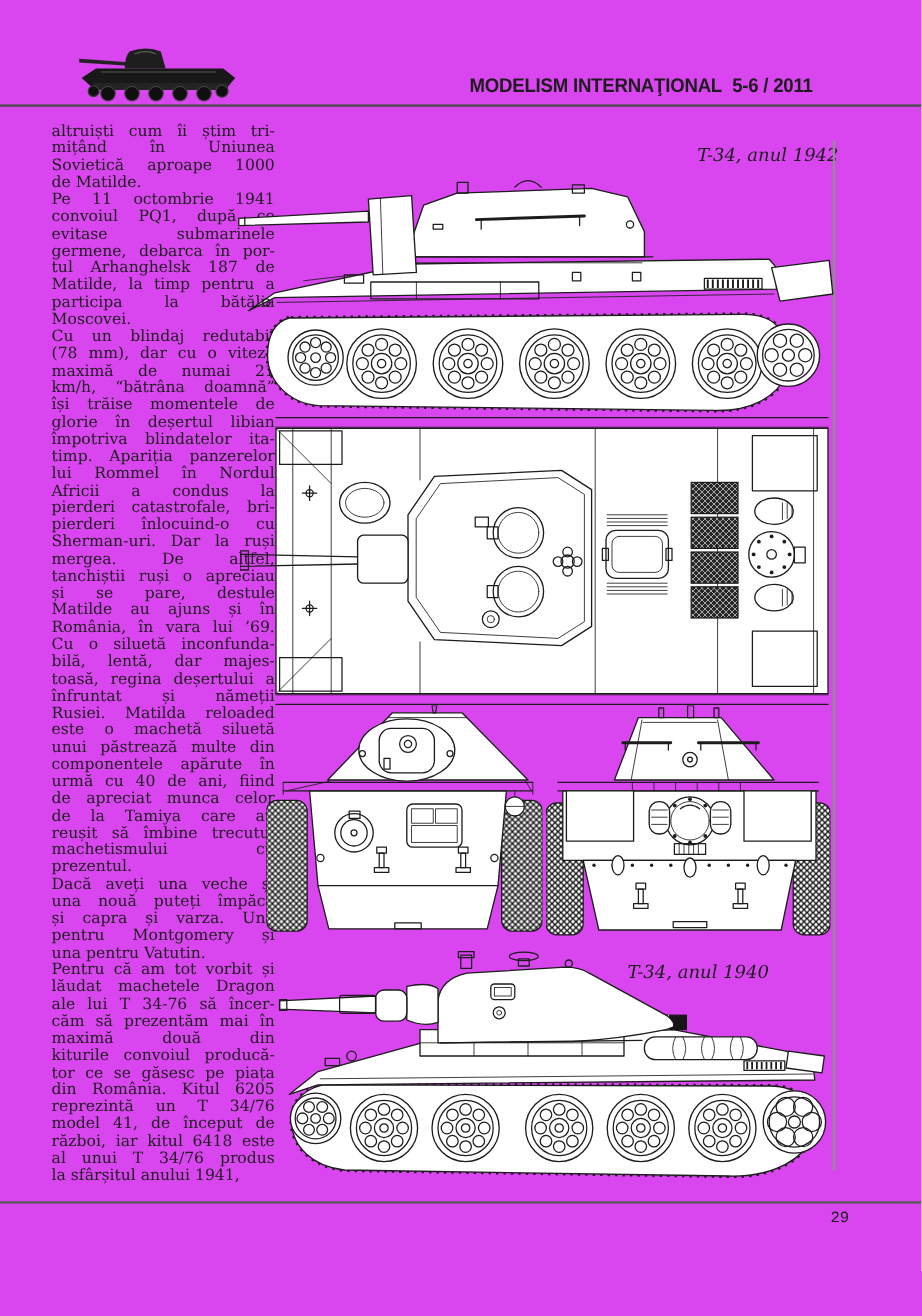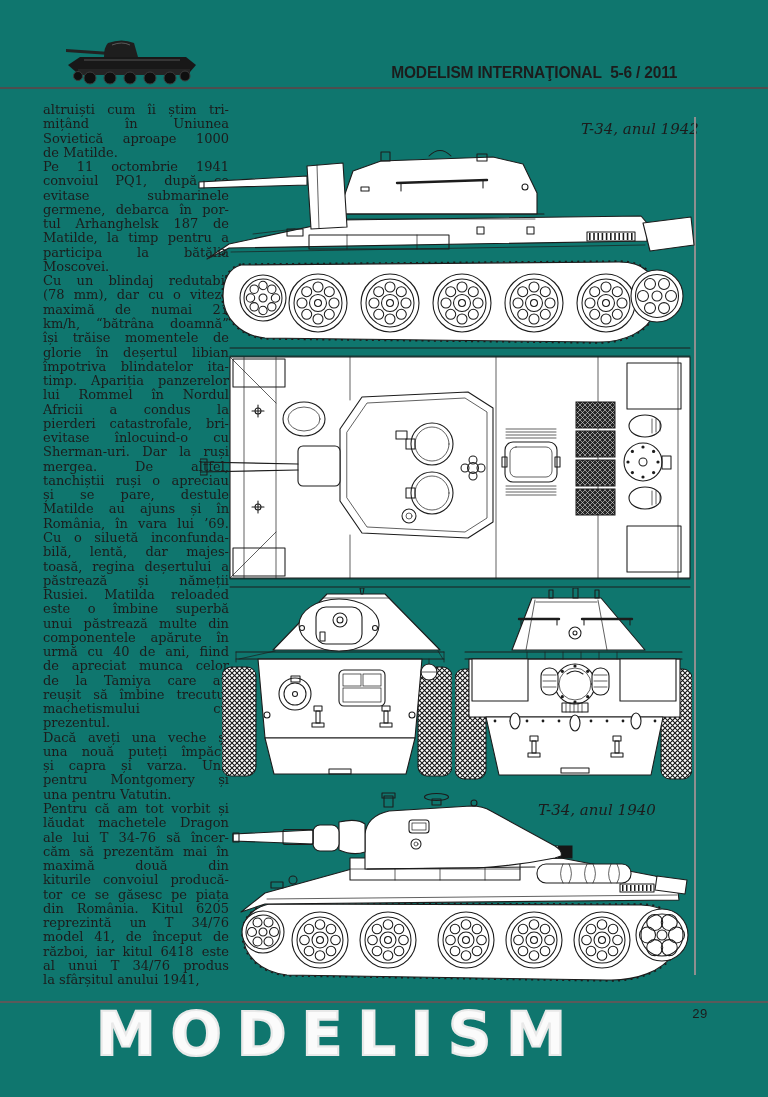--- a/index.html
+++ b/index.html
@@ -1,35 +1,35 @@
 <!DOCTYPE html>
 <html><head>
 <meta charset="utf-8">
 <style>
   html,body{margin:0;padding:0;background:#ffffff;}
-  #page{position:relative;width:768px;height:1097px;background:#0f766e;overflow:hidden;
+  #page{position:relative;width:768px;height:1097px;background:#d946ef;overflow:hidden;
         font-family:"DejaVu Serif","Liberation Serif",serif;color:#1c1c1c;}
   
   #logo{position:absolute;left:64px;top:36px;width:138px;height:50px;}
   #mag-title{position:absolute;right:91px;top:63px;white-space:nowrap;
              font-family:"Liberation Sans","DejaVu Sans",sans-serif;font-weight:bold;
              font-size:16.5px;letter-spacing:-0.2px;transform:scaleX(.94);transform-origin:right center;}
   #mag-title .issue{margin-left:9px;}
   .hrule{position:absolute;left:0;width:768px;height:2px;background:#4e4e4e;}
   #head-rule{top:87px;}
   #foot-rule{top:1001px;background:#5a5a5a;}
   
   #article{position:absolute;left:43px;top:103px;width:186px;font-size:13px;line-height:14.28px;}
   .tline{text-align:justify;text-align-last:justify;white-space:nowrap;height:14.28px;}
   .tline.pend{text-align-last:left;}
   
   .fig{position:absolute;}
   .fig-label{position:absolute;font-style:italic;font-size:15px;white-space:nowrap;}
   #lbl-1942{left:549px;top:120px;margin-left:32px;}
-  #lbl-1940{left:538px;top:801px;}
+  #lbl-1940{left:523px;top:801px;}
   #vrule{position:absolute;left:694px;top:117px;width:2px;height:858px;background:#8f8f8f;}
   
   .ln{fill:none;stroke:#1c1c1c;stroke-width:1.05;stroke-linecap:round;stroke-linejoin:round;}
   .lt{fill:none;stroke:#1c1c1c;stroke-width:0.7;stroke-linecap:round;}
   .wf{fill:#ffffff;stroke:#1c1c1c;stroke-width:1.1;stroke-linejoin:round;}
   .dk{fill:#161616;stroke:#161616;}
   .teeth{fill:none;stroke:#1c1c1c;stroke-width:3.4;stroke-dasharray:2 4.2;}
   .thk{stroke-width:2.4;}
   
   #watermark{position:absolute;left:96px;top:999px;font-family:"DejaVu Sans","Liberation Sans",sans-serif;
@@ -79,33 +79,33 @@
       <div class="tline">(78 mm), dar cu o viteză</div>
       <div class="tline">maximă de numai 21</div>
       <div class="tline">km/h, “bătrâna doamnă”</div>
       <div class="tline">își trăise momentele de</div>
       <div class="tline">glorie în deșertul libian</div>
       <div class="tline">împotriva blindatelor ita-</div>
       <div class="tline">timp. Apariția panzerelor</div>
       <div class="tline">lui Rommel în Nordul</div>
       <div class="tline">Africii a condus la</div>
       <div class="tline">pierderi catastrofale, bri-</div>
-      <div class="tline">evitase înlocuind-o cu</div>
+      <div class="tline">pierderi înlocuind-o cu</div>
       <div class="tline">Sherman-uri. Dar la ruși</div>
       <div class="tline">mergea. De altfel,</div>
       <div class="tline">tanchiștii ruși o apreciau</div>
       <div class="tline">și se pare, destule</div>
       <div class="tline">Matilde au ajuns și în</div>
       <div class="tline">România, în vara lui ’69.</div>
       <div class="tline">Cu o siluetă inconfunda-</div>
       <div class="tline">bilă, lentă, dar majes-</div>
       <div class="tline">toasă, regina deșertului a</div>
-      <div class="tline">păstrează și nămeții</div>
+      <div class="tline">înfruntat și nămeții</div>
       <div class="tline">Rusiei. Matilda reloaded</div>
-      <div class="tline">este o îmbine superbă</div>
+      <div class="tline">este o machetă siluetă</div>
       <div class="tline">unui păstrează multe din</div>
       <div class="tline">componentele apărute în</div>
       <div class="tline">urmă cu 40 de ani, fiind</div>
       <div class="tline">de apreciat munca celor</div>
       <div class="tline">de la Tamiya care au</div>
       <div class="tline">reușit să îmbine trecutul</div>
       <div class="tline">machetismului cu</div>
       <div class="tline pend">prezentul.</div>
       <div class="tline">Dacă aveți una veche și</div>
       <div class="tline">una nouă puteți împăca</div>
@@ -532,16 +532,15 @@
     <circle class="ln" cx="191" cy="54" r="5"></circle>
       <circle class="lt" cx="191" cy="54" r="2"></circle>
     <rect class="ln" x="159" y="6" width="9" height="11"></rect>
       <rect class="ln" x="157" y="3" width="13" height="5"></rect>
     <rect class="ln" x="207" y="9" width="9" height="6"></rect>
     <ellipse class="ln" cx="211.5" cy="7" rx="12" ry="3.5"></ellipse>
     <circle class="ln" cx="249" cy="13" r="3"></circle>
   </svg>
 
   <div class="hrule" id="foot-rule"></div>
-  <div id="watermark">MODELISM</div>
   <div id="pagenum">29</div>
 
 </div>
 
 </body></html>

